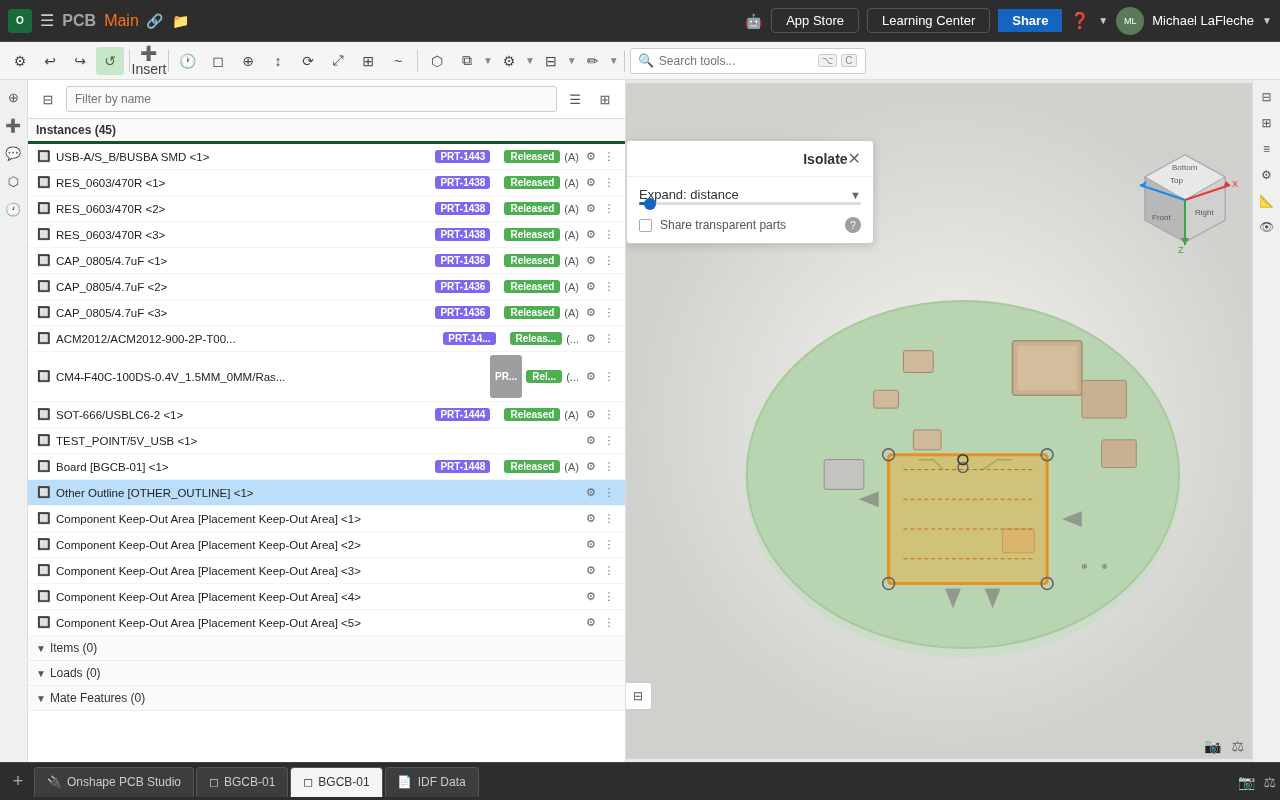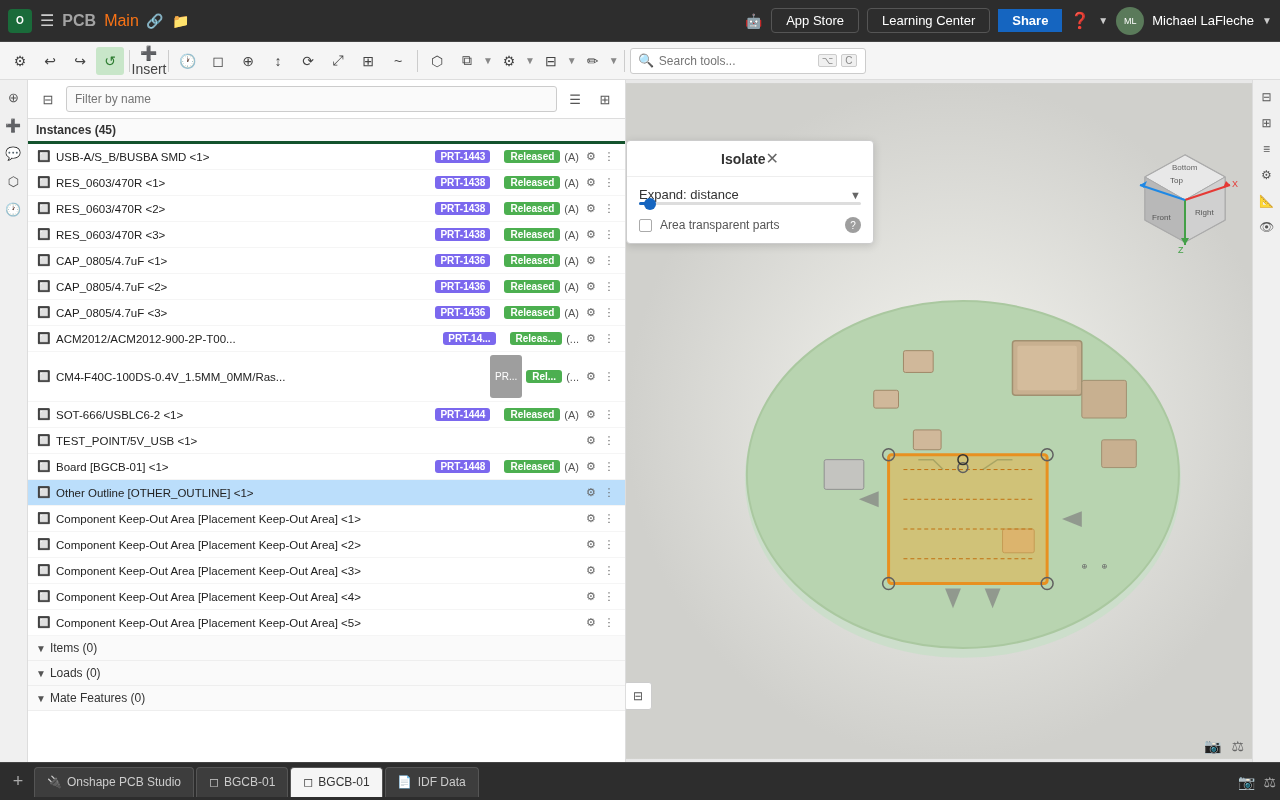--- a/index.html
+++ b/index.html
@@ -47,21 +47,21 @@
 
     
     #instance-list { flex: 1; overflow-y: auto; }
     .instance-row { display: flex; align-items: center; padding: 3px 8px; min-height: 26px; cursor: pointer; border-bottom: 1px solid #f5f5f5; }
     .instance-row.selected { background: #bbdefb; }
     .row-icon { width: 16px; height: 16px; flex-shrink: 0; display: flex; align-items: center; justify-content: center; color: #666; font-size: 11px; margin-right: 4px; }
     .row-name { flex: 1; font-size: 11.5px; color: #222; white-space: nowrap; overflow: hidden; text-overflow: ellipsis; }
     .prt-badge { background: #7b68ee; color: #fff; border-radius: 3px; padding: 1px 5px; font-size: 10px; font-weight: 600; margin: 0 12px; flex-shrink: 0; }
     .released-badge { background: #4caf50; color: #fff; border-radius: 3px; padding: 1px 6px; font-size: 10px; font-weight: 600; margin: 0 2px; flex-shrink: 0; }
     .truncated-badge { background: #4caf50; color: #fff; border-radius: 3px; padding: 1px 6px; font-size: 10px; font-weight: 600; margin: 0 2px; flex-shrink: 0; max-width: 55px; overflow: hidden; text-overflow: ellipsis; white-space: nowrap; }
-    .grey-badge { background: #9e9e9e; color: #fff; border-radius: 3px; padding: 16px 5px; font-size: 10px; font-weight: 400; margin: 0 2px; flex-shrink: 0; }
+    .grey-badge { background: #9e9e9e; color: #fff; border-radius: 3px; padding: 16px 5px; font-size: 10px; font-weight: 700; margin: 0 2px; flex-shrink: 0; }
     .a-label { font-size: 11px; color: #555; margin-left: 2px; }
     .row-actions { display: flex; align-items: center; gap: 2px; margin-left: 4px; flex-shrink: 0; }
     .row-action-icon { width: 16px; height: 16px; display: flex; align-items: center; justify-content: center; color: #666; font-size: 11px; cursor: pointer; }
 
     
     .section-row { display: flex; align-items: center; padding: 5px 8px; cursor: pointer; background: #fafafa; border-bottom: 1px solid #eee; }
     .section-arrow { font-size: 10px; color: #555; margin-right: 4px; }
     .section-label { font-size: 12px; color: #333; font-weight: 500; }
 
     
@@ -69,21 +69,21 @@
 
     
     .orientation-cube { position: absolute; top: 100px; right: 30px; width: 110px; height: 110px; }
 
     
     .right-mini-bar { position: absolute; right: 0; top: 0; bottom: 0; width: 28px; background: #f0f0f0; border-left: 1px solid #ddd; display: flex; flex-direction: column; align-items: center; padding: 6px 0; gap: 4px; }
     .right-mini-icon { width: 22px; height: 22px; display: flex; align-items: center; justify-content: center; color: #555; cursor: pointer; font-size: 12px; border-radius: 3px; }
 
     
     #isolate-popup { position: absolute; top: 60px; left: 0px; width: 248px; background: #fff; border: 1px solid #ccc; border-radius: 4px; box-shadow: 0 2px 8px rgba(0,0,0,0.15); z-index: 100; }
-    #isolate-popup .popup-header { display: flex; align-items: center; justify-content: center; padding: 8px 12px; border-bottom: 1px solid #eee; }
+    #isolate-popup .popup-header { display: flex; align-items: center; justify-content: flex-end; padding: 8px 12px; border-bottom: 1px solid #eee; }
     #isolate-popup .popup-title { font-size: 14px; font-weight: 600; color: #333; }
     #isolate-popup .popup-close { cursor: pointer; color: #666; font-size: 16px; }
     #isolate-popup .popup-body { padding: 10px 12px; }
     .expand-row { display: flex; align-items: center; justify-content: space-between; }
     .expand-label { font-size: 13px; color: #333; }
     .expand-dropdown-arrow { font-size: 11px; color: #666; }
     .slider-row { margin-bottom: 12px; }
     .slider-track { width: 100%; height: 3px; background: #ddd; border-radius: 2px; position: relative; cursor: pointer; }
     .slider-fill { width: 5%; height: 3px; background: #1565c0; border-radius: 2px; }
     .slider-thumb { width: 12px; height: 12px; border-radius: 50%; background: #1565c0; position: absolute; top: -4.5px; left: 5%; transform: translateX(-50%); }
@@ -488,21 +488,21 @@
           <span class="expand-dropdown-arrow">▼</span>
         </div>
         <div class="slider-row">
           <div class="slider-track">
             <div class="slider-fill"></div>
             <div class="slider-thumb"></div>
           </div>
         </div>
         <div class="hide-transparent-row">
           <div class="hide-checkbox"></div>
-          <span class="hide-label">Area transparent parts</span>
+          <span class="hide-label">Share transparent parts</span>
           <div class="help-circle">?</div>
         </div>
       </div>
     </div>
 
     <div class="right-mini-bar">
       <div class="right-mini-icon">⊟</div>
       <div class="right-mini-icon">⊞</div>
       <div class="right-mini-icon">≡</div>
       <div class="right-mini-icon">⚙</div>

